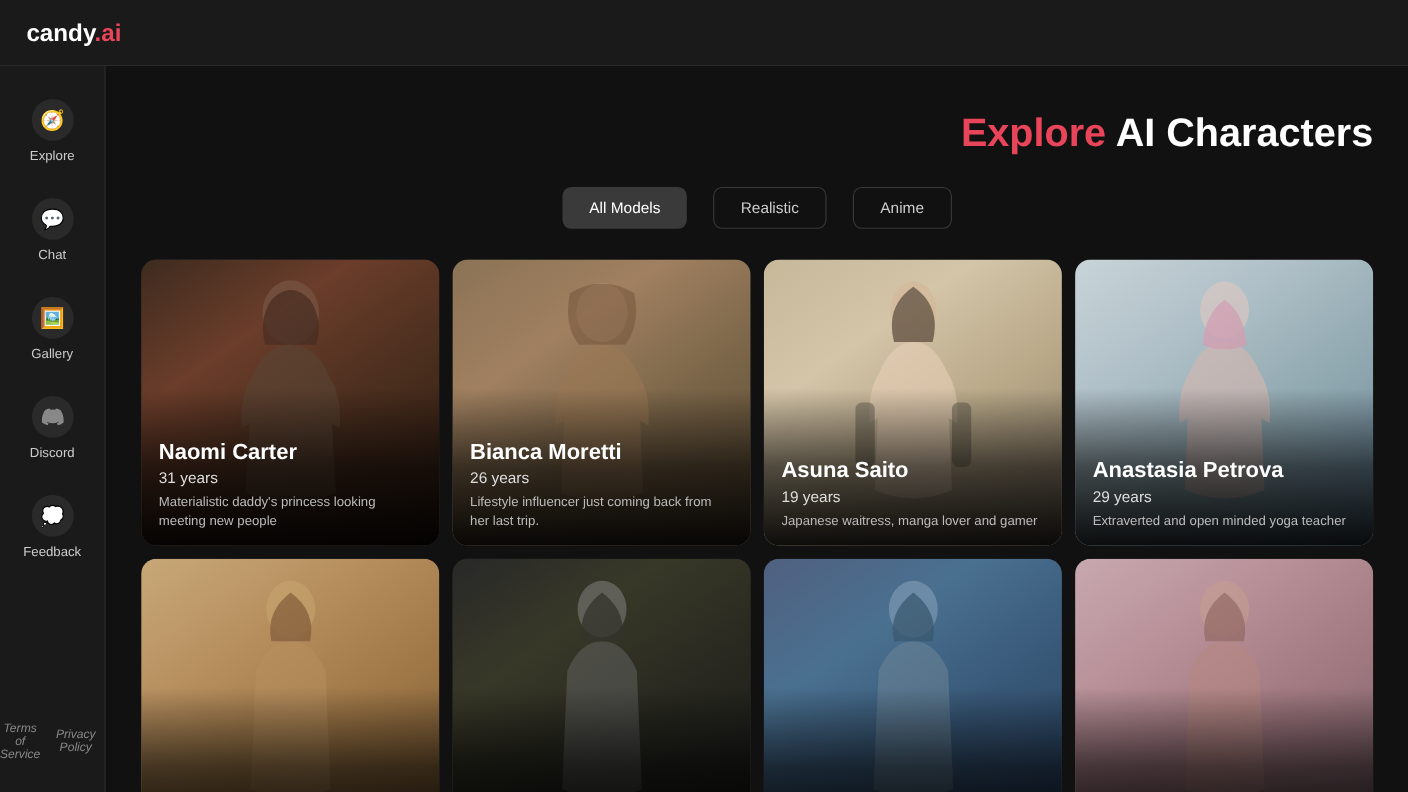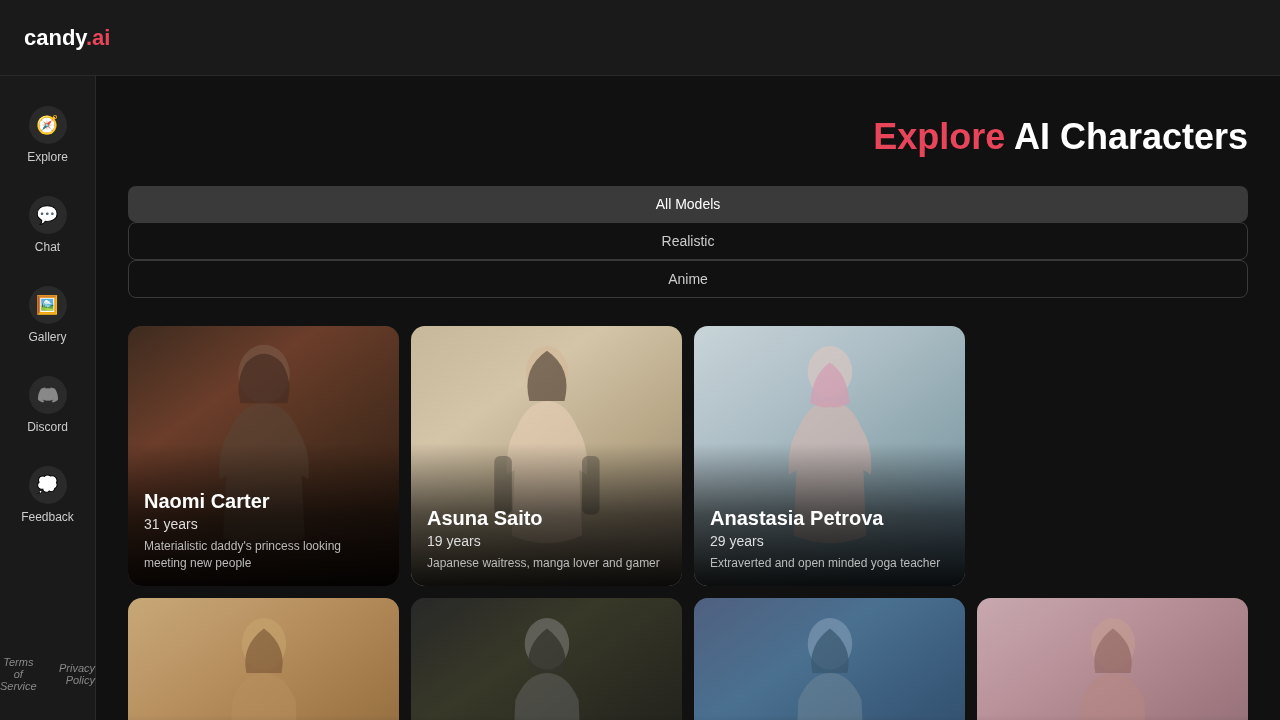--- a/index.html
+++ b/index.html
@@ -10,21 +10,21 @@
       width: 1280px;
       height: 720px;
       overflow: hidden;
       display: flex;
       flex-direction: column;
     }
 
     
     .header {
       background: #1a1a1a;
-      height: 76px;
+      height: 60px;
       display: flex;
       align-items: center;
       justify-content: space-between;
       padding: 0 24px;
       border-bottom: 1px solid #2a2a2a;
       flex-shrink: 0;
     }
     .logo {
       font-size: 22px;
       font-weight: 700;
@@ -109,21 +109,21 @@
       flex-direction: row;
       align-items: center;
       gap: 6px;
       padding: 12px 0;
       font-style: italic;
     }
     .sidebar-footer a {
       font-size: 11px;
       color: #888;
       text-decoration: none;
-      text-align: right;
+      text-align: center;
     }
 
     
     .main {
       flex: 1;
       overflow-y: auto;
       padding: 40px 32px 32px;
       background: #111;
     }
 
@@ -133,23 +133,22 @@
       font-weight: 700;
       margin-bottom: 28px;
       color: #fff;
     }
     .page-title .highlight { color: #e8455a; }
 
     
     .filter-tabs {
       display: flex;
       justify-content: center;
-      gap: 0;
+      gap: 24px;
       margin-bottom: 28px;
-      flex-direction: column;
     }
     .filter-tab {
       padding: 10px 24px;
       border-radius: 8px;
       font-size: 14px;
       font-weight: 500;
       cursor: pointer;
       border: none;
     }
     .filter-tab.active {
@@ -306,20 +305,37 @@
           </svg>
         </div>
         <div class="card-gradient"></div>
         <div class="card-info">
           <div class="card-name">Naomi Carter</div>
           <div class="card-age">31 years</div>
           <div class="card-desc">Materialistic daddy's princess looking meeting new people</div>
         </div>
       </div>
 
+      <div class="character-card">
+        <div class="card-bg card-bg-2">
+          <svg viewBox="0 0 100 200" style="width:90%;height:90%;opacity:0.6;">
+            <ellipse cx="50" cy="30" rx="20" ry="23" fill="#c8a888"></ellipse>
+            <path d="M22 78 Q32 55 50 55 Q68 55 78 78 L82 170 Q50 183 18 170 Z" fill="#9a7855"></path>
+            <path d="M22 78 Q12 93 14 118 L22 113 Z" fill="#9a7855"></path>
+            <path d="M78 78 Q88 93 86 118 L78 113 Z" fill="#9a7855"></path>
+            <path d="M32 55 Q20 40 25 15 Q50 0 75 15 Q80 40 68 55" fill="#6a4830" opacity="0.7"></path>
+          </svg>
+        </div>
+        <div class="card-gradient"></div>
+        <div class="card-info">
+          <div class="card-name">Bianca Moretti</div>
+          <div class="card-age">26 years</div>
+          <div class="card-desc">Lifestyle influencer just coming back from her last trip.</div>
+        </div>
+      </div>
 
       <div class="character-card">
         <div class="card-bg card-bg-3">
           <svg viewBox="0 0 100 200" style="width:90%;height:90%;opacity:0.6;">
             <ellipse cx="50" cy="28" rx="18" ry="22" fill="#d4b898"></ellipse>
             <path d="M24 76 Q34 53 50 53 Q66 53 76 76 L80 168 Q50 181 20 168 Z" fill="#e8d0b8"></path>
             <path d="M24 76 Q14 91 16 116 L24 111 Z" fill="#e8d0b8"></path>
             <path d="M76 76 Q86 91 84 116 L76 111 Z" fill="#e8d0b8"></path>
             <path d="M35 53 Q28 25 50 10 Q72 25 65 53" fill="#2a1a10" opacity="0.85"></path>
             <rect x="5" y="100" width="15" height="50" rx="5" fill="#222" opacity="0.5"></rect>

